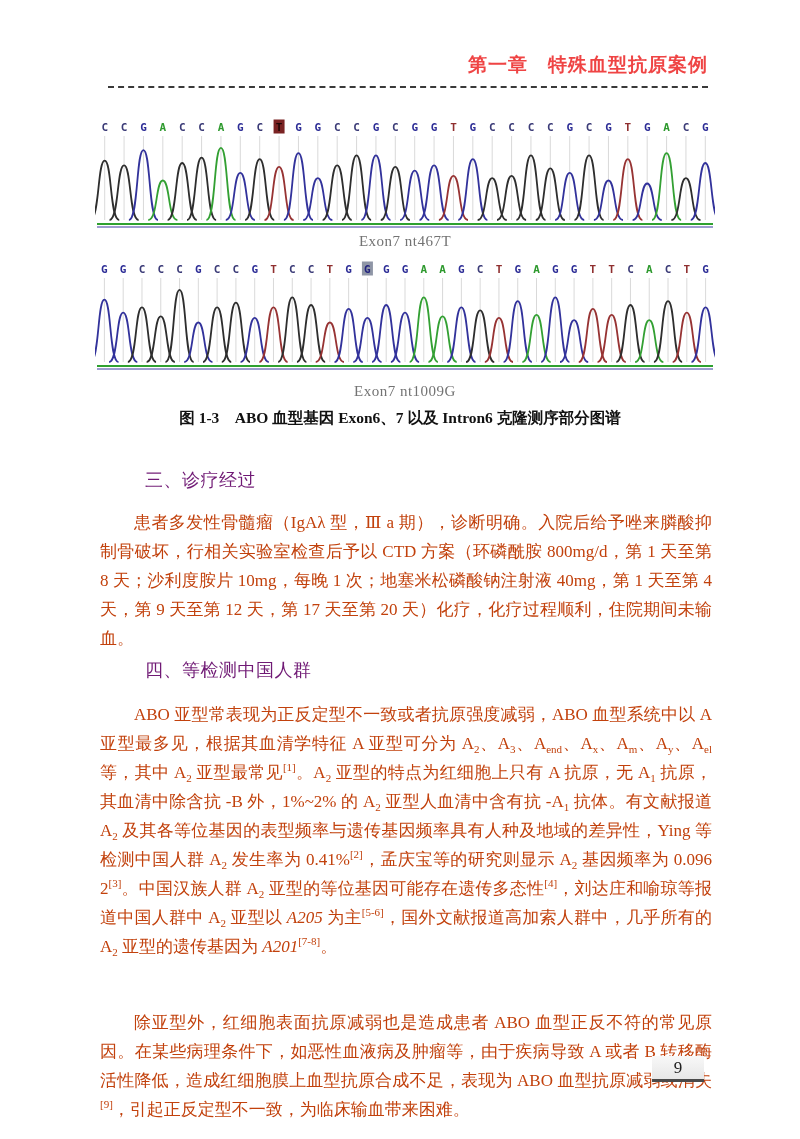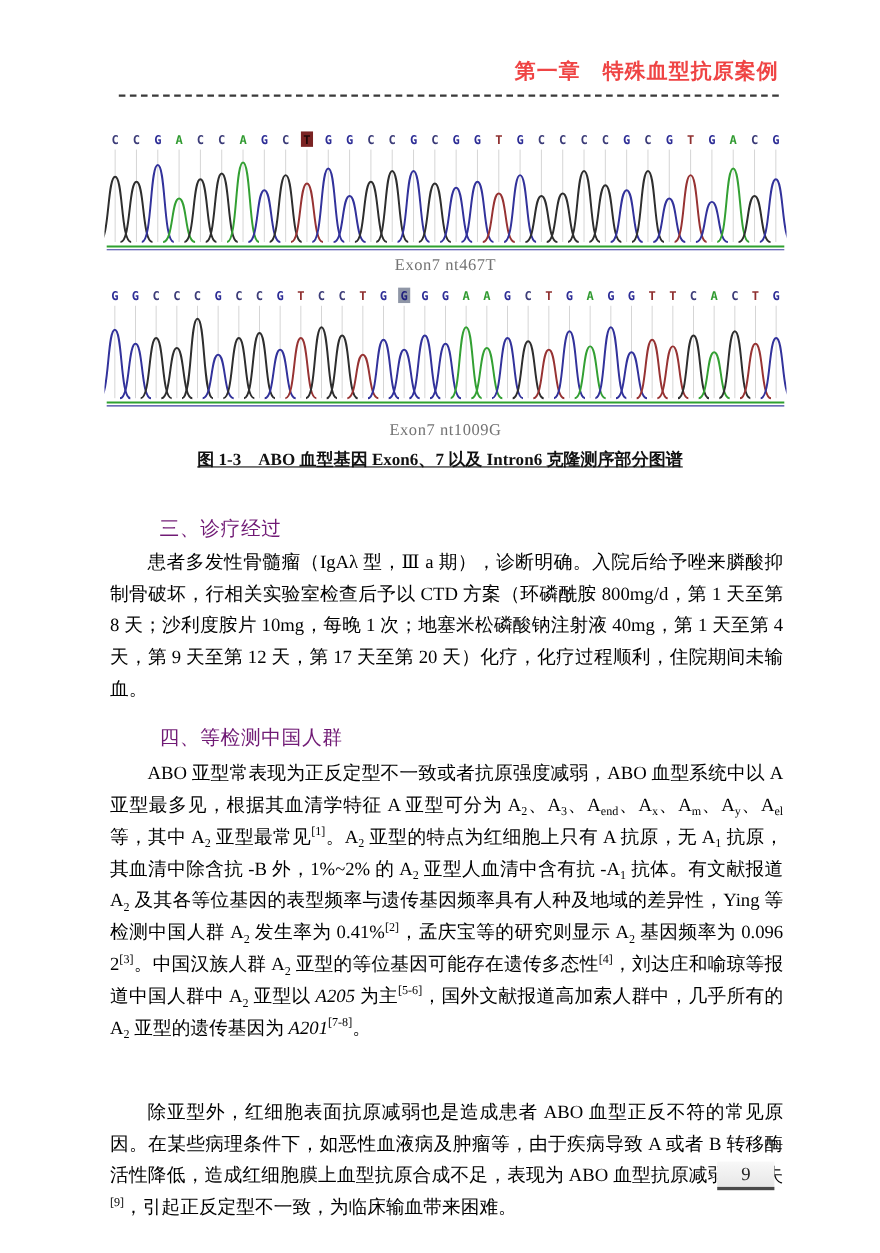--- a/index.html
+++ b/index.html
@@ -21,32 +21,33 @@
   }
 
   .trace{position:absolute;left:95px;width:620px;height:114px;}
   .trace svg{display:block;}
   .trace-label{
     position:absolute;left:95px;width:620px;text-align:center;
     font-size:15px;letter-spacing:.5px;color:#737373;
   }
   .fig-caption{
     position:absolute;top:408px;left:88px;width:624px;text-align:center;
-    font-weight:bold;font-size:15.5px;color:#111;text-decoration:underline;
+    font-weight:bold;font-size:15.5px;color:#111;
   }
 
   .h-sec{
     position:absolute;left:145px;
     font-family:"Liberation Sans","DejaVu Sans",sans-serif;
     font-weight:normal;font-size:18px;color:#701a75;letter-spacing:.5px;
   }
   .para{
     position:absolute;left:100px;width:612px;
     font-size:17px;line-height:29px;text-align:justify;text-indent:2em;
-    color:#000000;
+    color:#c2410c;
+    margin-top:12px;
   }
   .para sub{font-size:11px;line-height:0;vertical-align:-4px;}
   .para sup{font-size:11px;line-height:0;vertical-align:7px;}
   .para i{}
 
   .pagebox{
     position:absolute;left:652px;top:1056px;width:52px;height:23px;
     background:linear-gradient(#f8f8f8,#e7e7e7);
     border-bottom:3px solid #4a4a4a;
     text-align:center;font-size:17px;line-height:23px;color:#222;

